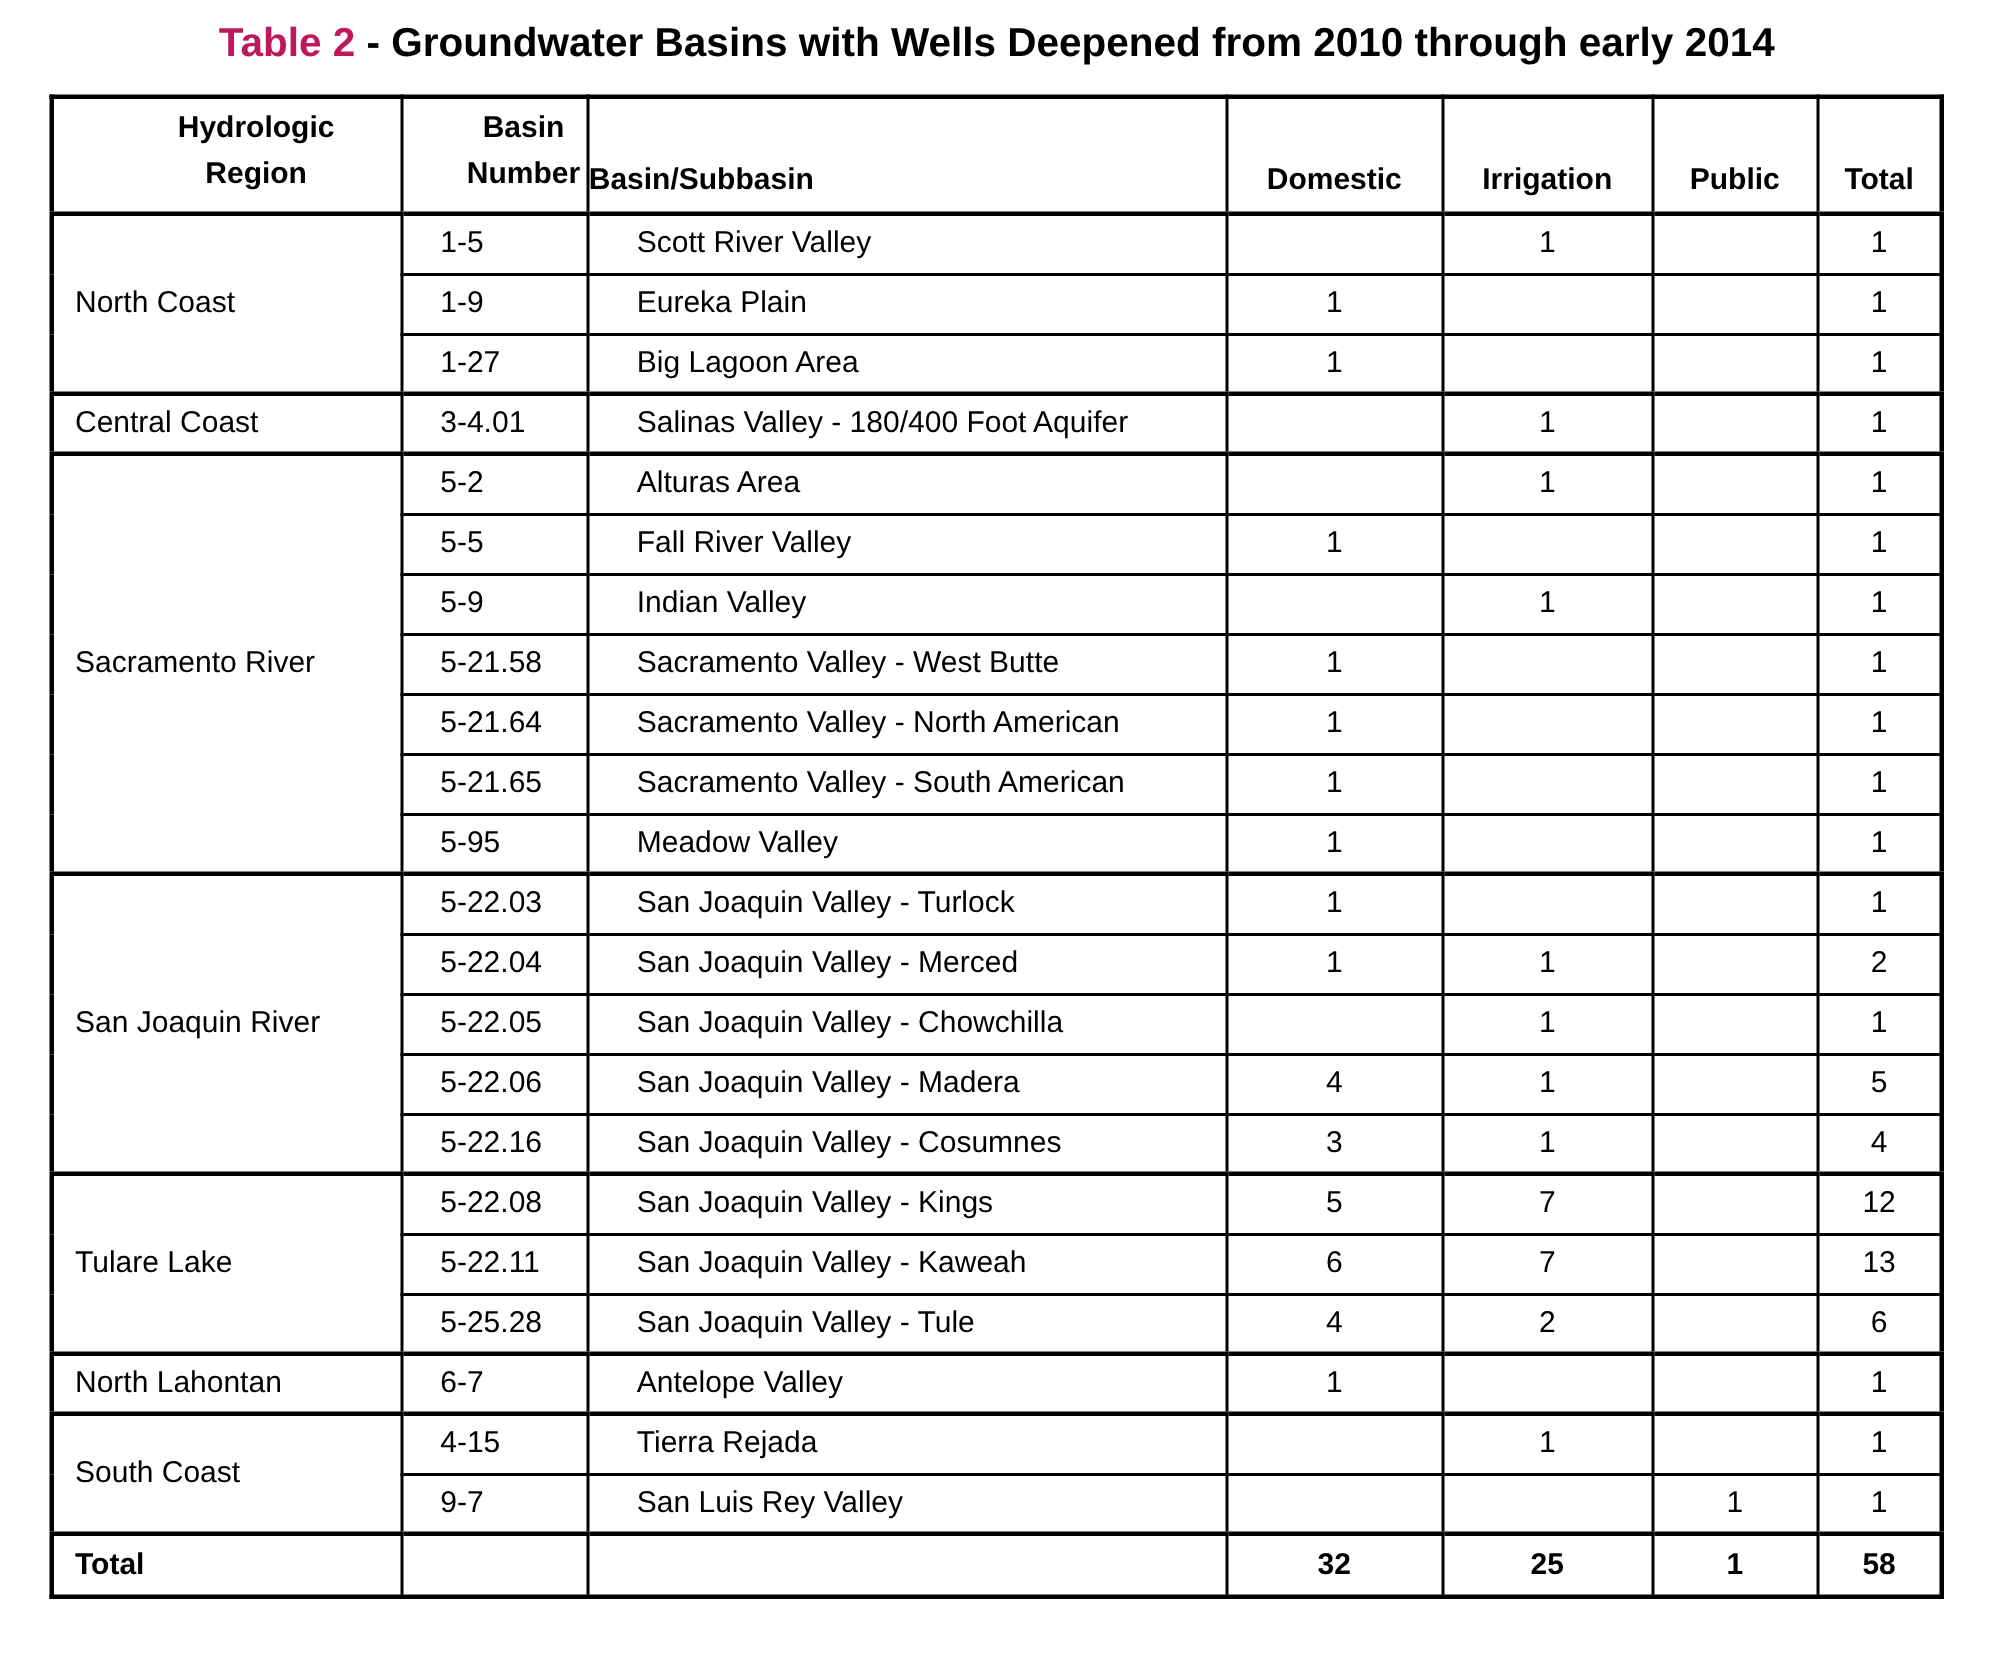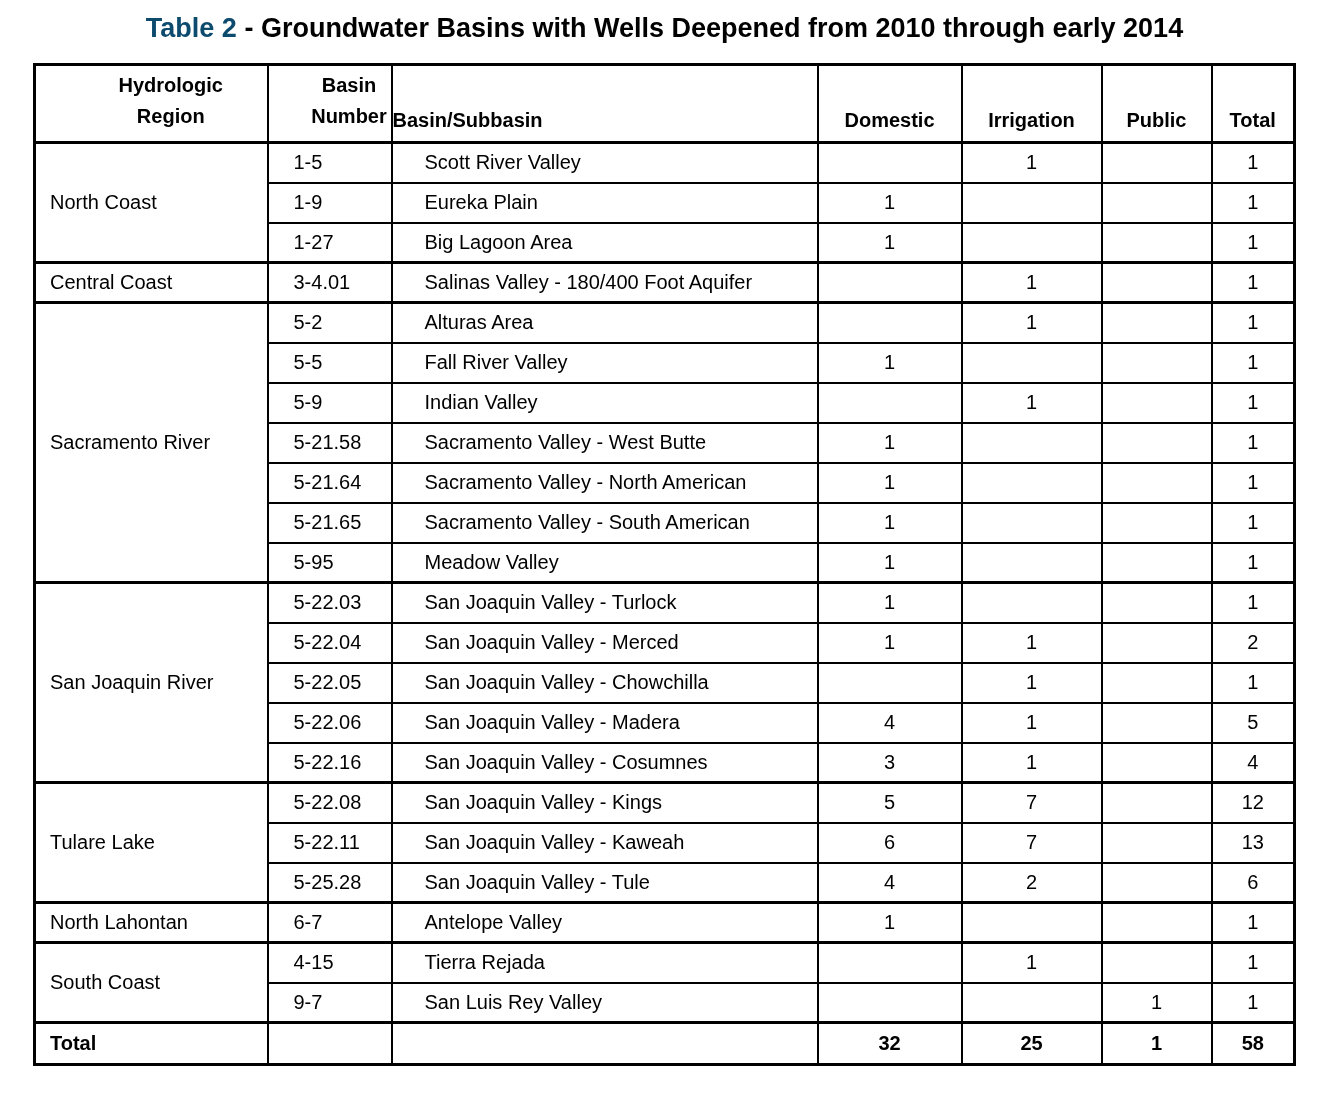--- a/index.html
+++ b/index.html
@@ -11,21 +11,21 @@
   }
   .page { padding: 13px 33px 0 33px; }
 
   .title {
     text-align: center;
     font-weight: bold;
     font-size: 27px;
     margin: 0 0 19px 0;
     white-space: pre;
   }
-  .title-accent { color: #0c4a6e; }
+  .title-accent { color: #be185d; }
 
   table.gw {
     border-collapse: collapse;
     table-layout: fixed;
     width: 1260px;
     border: 3px solid #000000;
   }
   .gw th, .gw td {
     border: 2px solid #000000;
     overflow: hidden;

